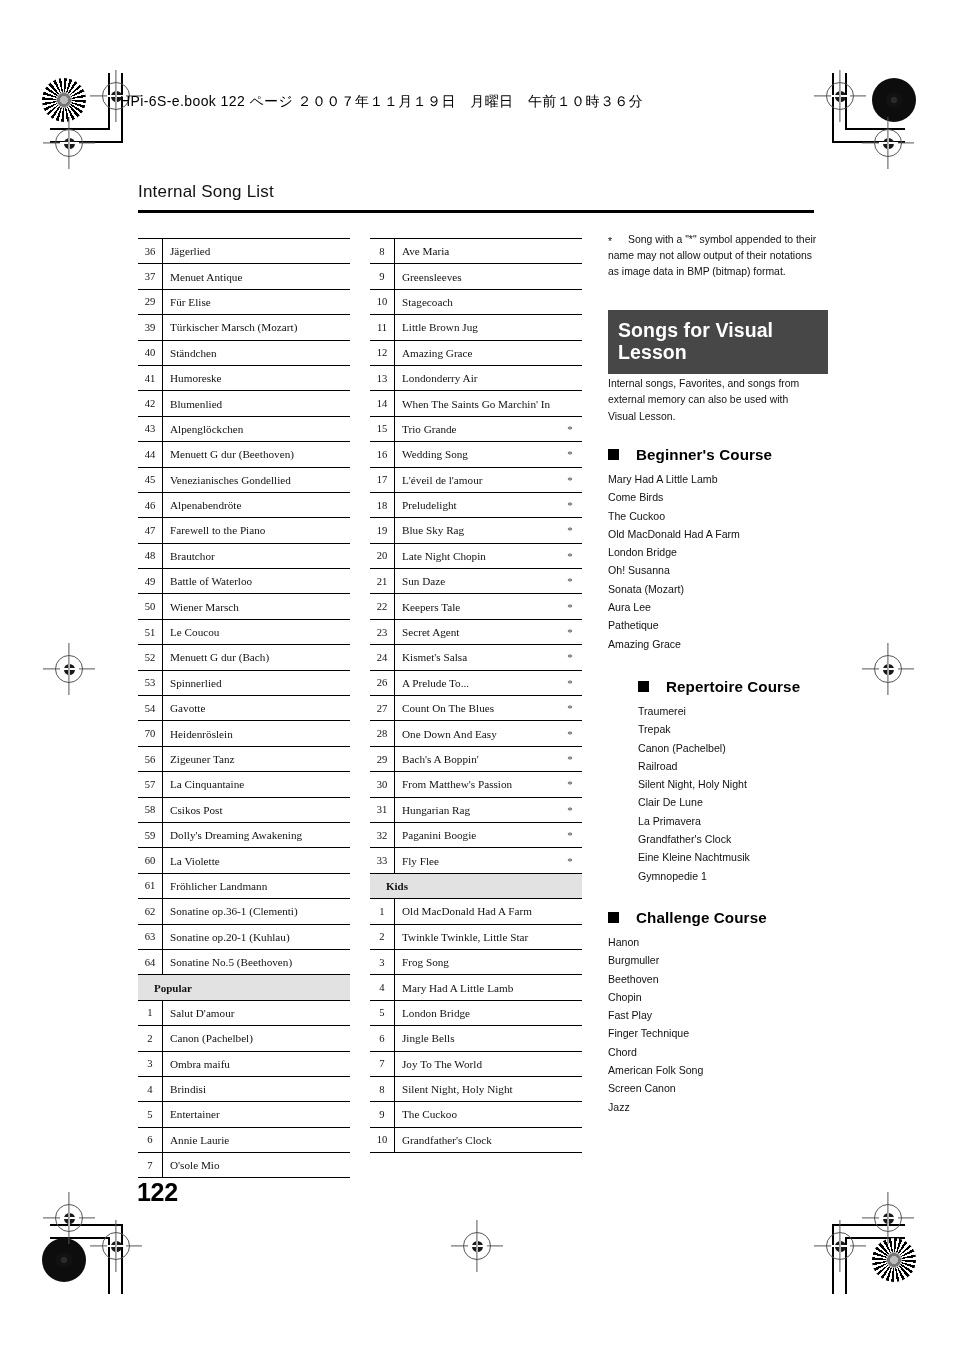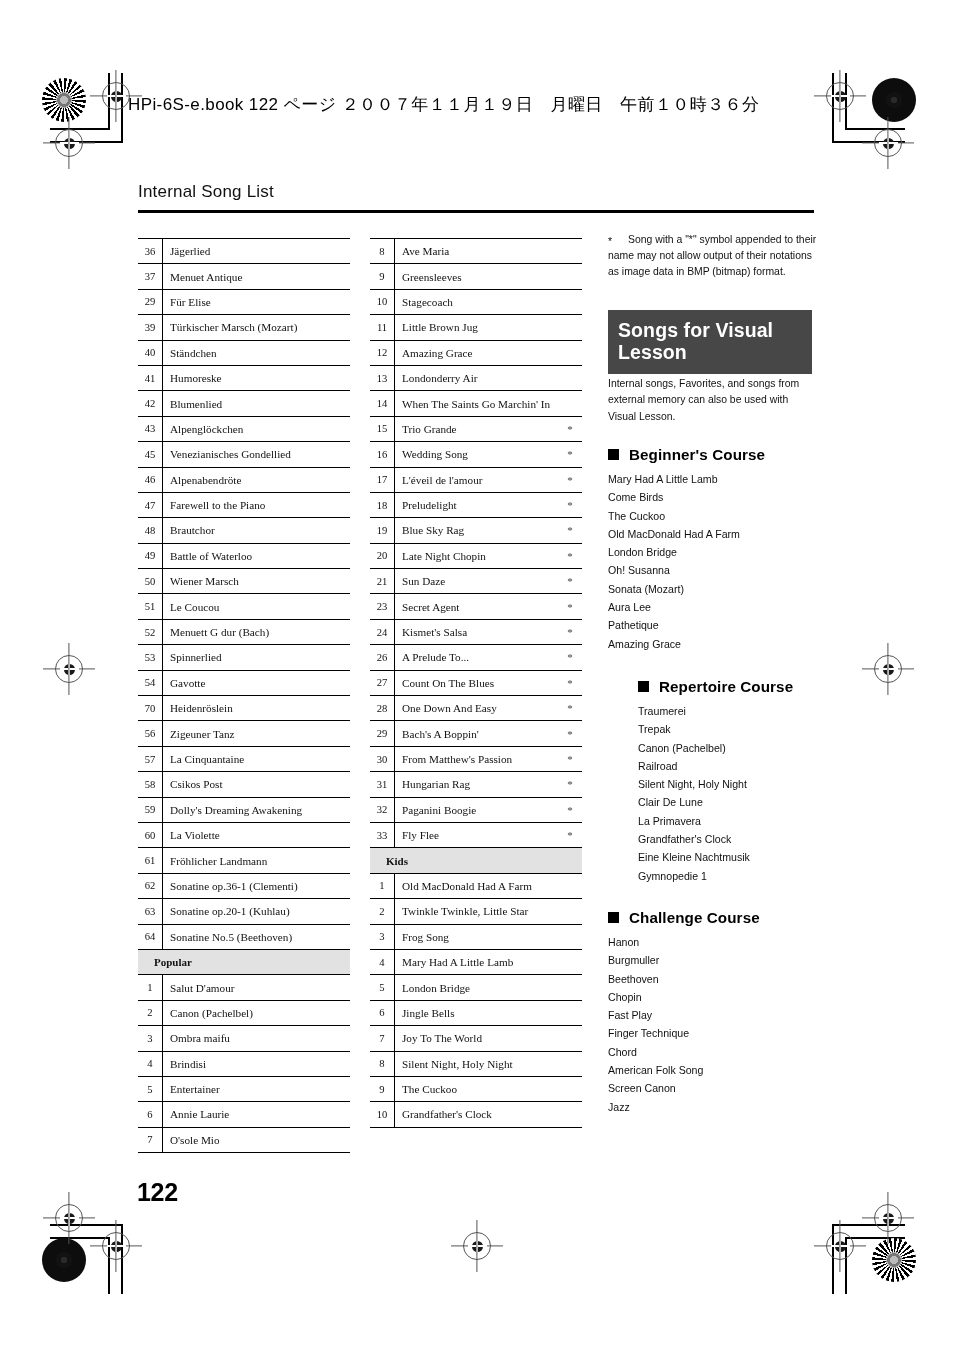--- a/index.html
+++ b/index.html
@@ -66,22 +66,22 @@
     background: radial-gradient(circle, #bbb 0 38%, #777 38% 60%, #bbb 60% 100%);
   }
   .star.solid { background:#0d0d0d; }
   .star.solid::after {
     background: radial-gradient(circle, #2a2a2a 0 30%, #121212 30% 100%);
   }
 
   
   .meta-line {
     position: absolute;
-    left: 128px; top: 93px;
-    font-size: 17px;
+    left: 120px; top: 93px;
+    font-size: 14px;
     letter-spacing: 0.4px;
     color: #000;
     white-space: nowrap;
   }
 
   
   .page-head {
     position: absolute;
     left: 138px; top: 182px;
     width: 676px;
@@ -154,21 +154,21 @@
   .footnote .ast {
     position: absolute;
     left: 0; top: 1px;
     font-size: 10.5px;
   }
   .footnote .body { margin-left: 20px; }
 
   .banner {
     position: absolute;
     left: 608px; top: 310px;
-    width: 204px;
+    width: 220px;
     background: #474747;
     color: #fff;
     padding: 9px 4px 11px 10px;
     box-sizing: border-box;
     font-size: 19.5px;
     font-weight: bold;
     line-height: 22px;
     letter-spacing: 0.1px;
   }
 
@@ -178,21 +178,21 @@
     width: 206px;
     font-size: 10.4px;
     line-height: 16.3px;
     color: #111;
   }
 
   .course { position: absolute; left: 608px; width: 212px; }
   .course-head {
     display: flex;
     align-items: center;
-    gap: 10px;
+    gap: 17px;
     font-size: 15.2px;
     font-weight: bold;
     letter-spacing: 0.1px;
     color: #000;
     margin-bottom: 7px;
   }
   .course-head .sq {
     width: 11px; height: 11px;
     background: #000;
     flex: 0 0 auto;
@@ -332,20 +332,25 @@
         <td class="num">42</td>
         <td class="name">Blumenlied</td>
         <td class="mark"></td>
       </tr>
       <tr>
         <td class="num">43</td>
         <td class="name">Alpenglöckchen</td>
         <td class="mark"></td>
       </tr>
       <tr>
+        <td class="num">44</td>
+        <td class="name">Menuett G dur (Beethoven)</td>
+        <td class="mark"></td>
+      </tr>
+      <tr>
         <td class="num">45</td>
         <td class="name">Venezianisches Gondellied</td>
         <td class="mark"></td>
       </tr>
       <tr>
         <td class="num">46</td>
         <td class="name">Alpenabendröte</td>
         <td class="mark"></td>
       </tr>
       <tr>
@@ -542,20 +547,25 @@
         <td class="mark">*</td>
       </tr>
       <tr>
         <td class="num">20</td>
         <td class="name">Late Night Chopin</td>
         <td class="mark">*</td>
       </tr>
       <tr>
         <td class="num">21</td>
         <td class="name">Sun Daze</td>
+        <td class="mark">*</td>
+      </tr>
+      <tr>
+        <td class="num">22</td>
+        <td class="name">Keepers Tale</td>
         <td class="mark">*</td>
       </tr>
       <tr>
         <td class="num">23</td>
         <td class="name">Secret Agent</td>
         <td class="mark">*</td>
       </tr>
       <tr>
         <td class="num">24</td>
         <td class="name">Kismet's Salsa</td>

